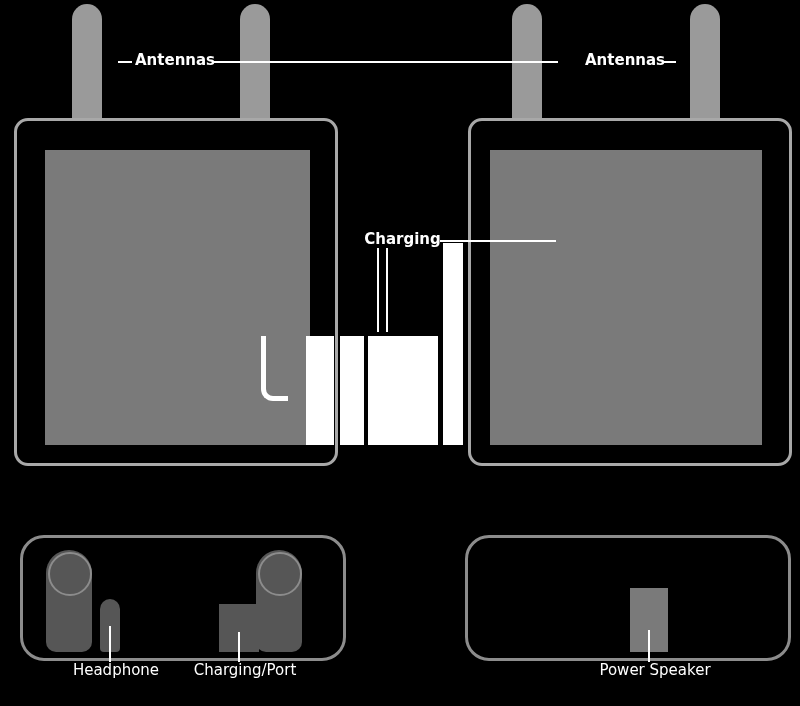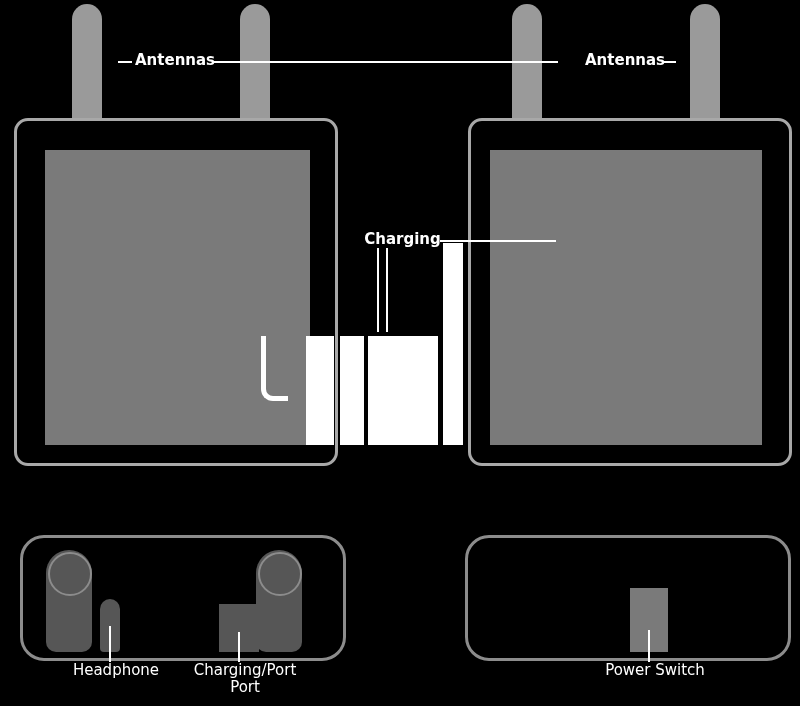--- a/index.html
+++ b/index.html
@@ -80,17 +80,16 @@
     <div class="part" style="left:162px;top:50px;width:38px;height:64px;background:#7a7a7a"></div>
   </div>
 
   <div class="wline" style="left:109px;top:626px;width:2px;height:36px"></div>
   <div class="wline" style="left:238px;top:632px;width:2px;height:30px"></div>
   <div class="wline" style="left:648px;top:630px;width:2px;height:32px"></div>
 
   <div class="lbl" style="left:56px;top:662px;width:120px">Headphone</div>
   <div class="lbl" style="left:175px;top:662px;width:140px">
     <div>Charging/Port</div>
-    <div>Port</div>
   </div>
-  <div class="lbl" style="left:590px;top:662px;width:130px">Power Switch</div>
+  <div class="lbl" style="left:590px;top:662px;width:130px">Power Speaker</div>
 
 </div>
 
 </body></html>

